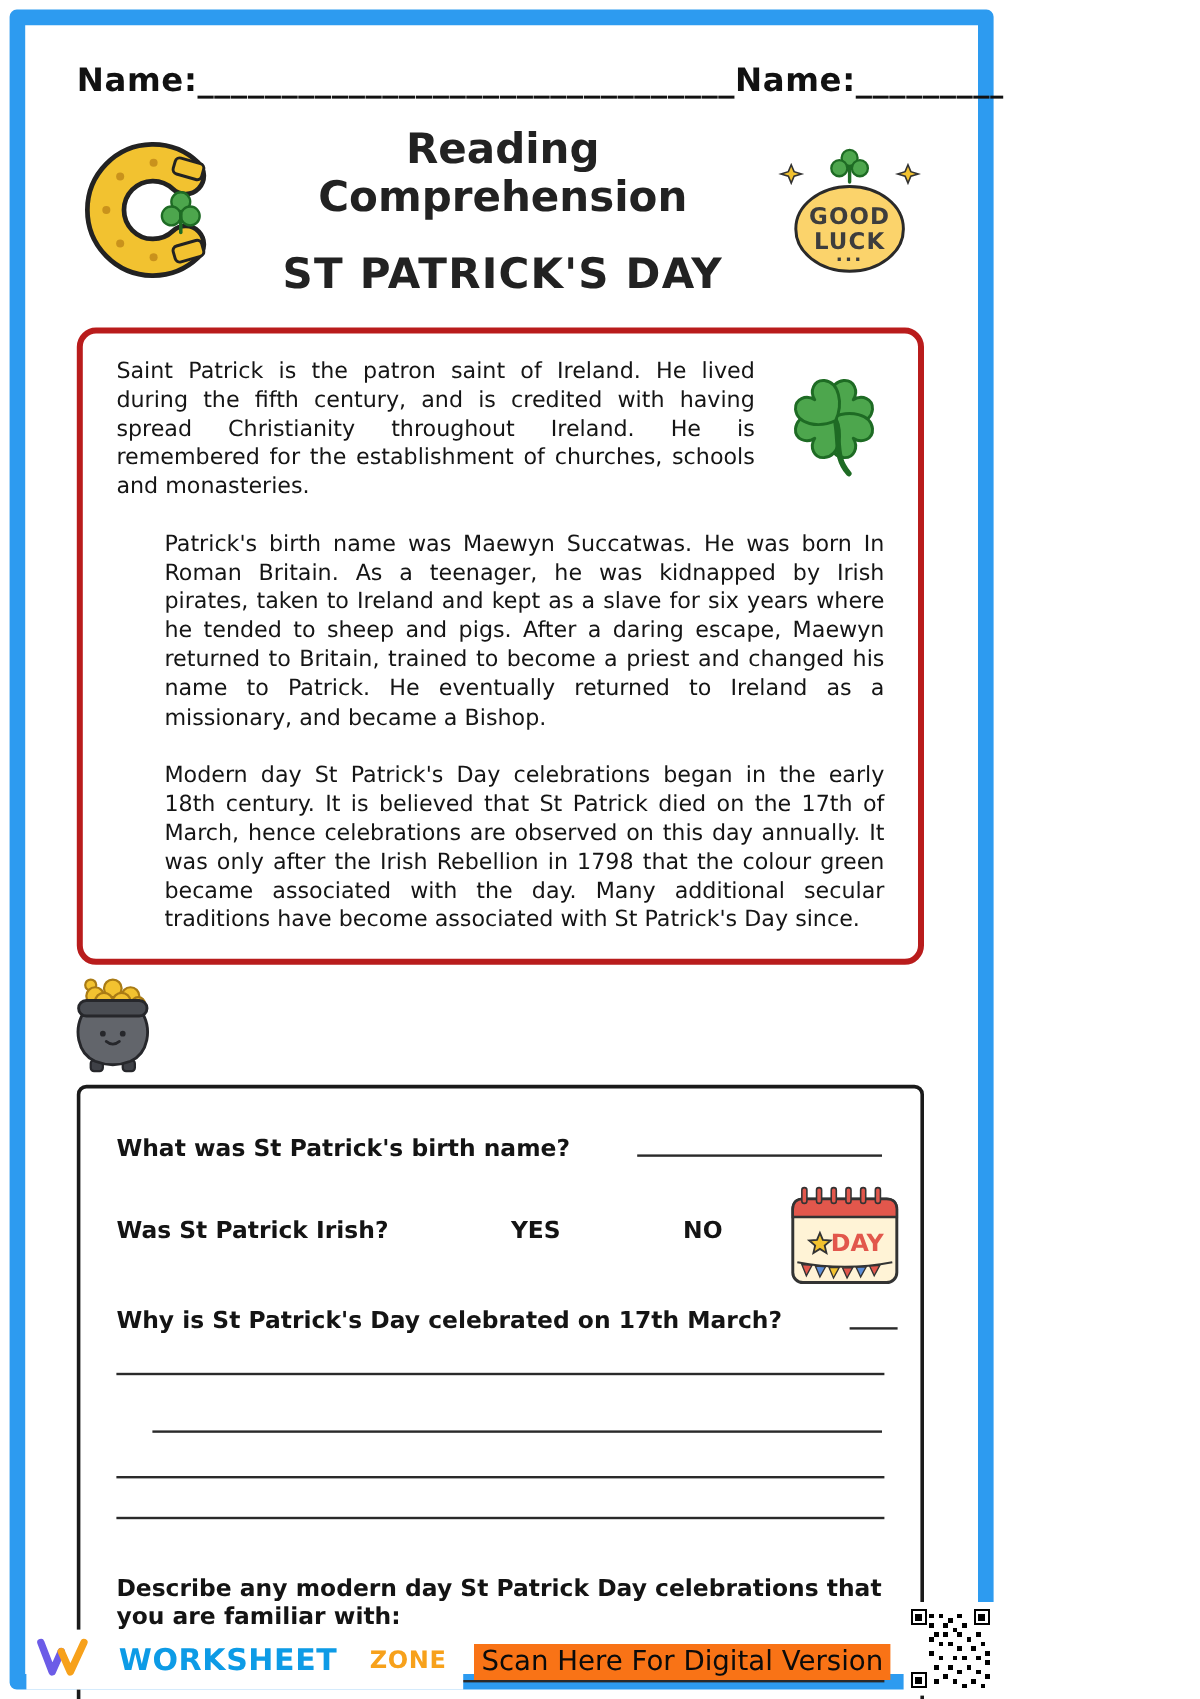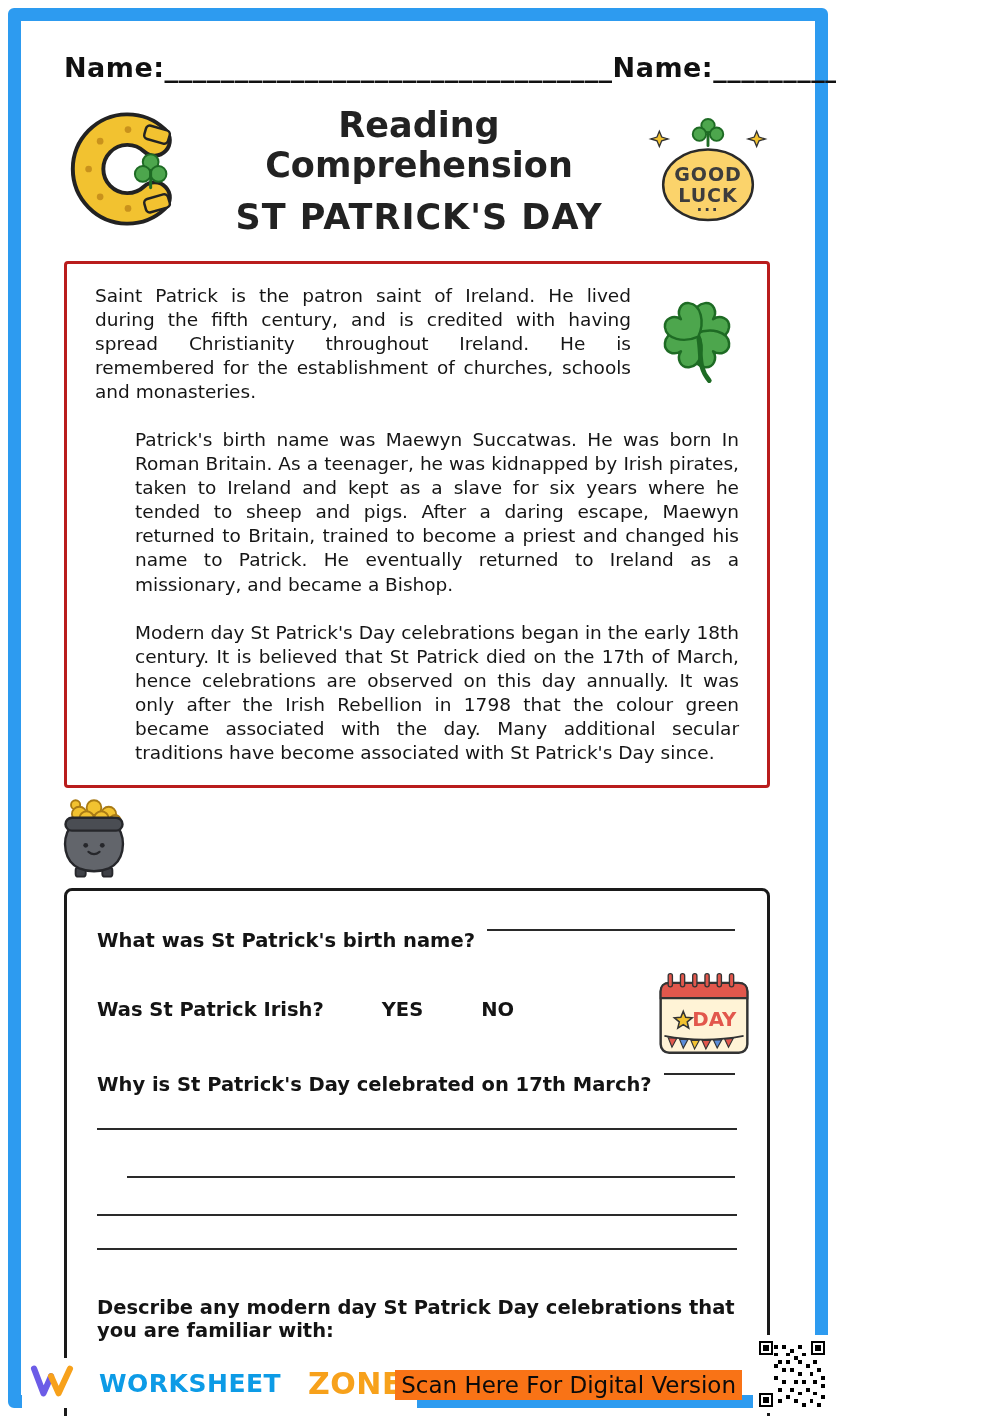--- a/index.html
+++ b/index.html
@@ -10,54 +10,54 @@
   .content { position:absolute; left:64px; top:52px; right:66px; z-index:1; }
 
   
   .name-row { display:flex; align-items:baseline; font-weight:bold; font-size:27px; color:#111; letter-spacing:.5px; white-space:nowrap; }
   .name-row .gap { width:22px; }
 
   
   .header-row { display:flex; align-items:center; justify-content:space-between; margin-top:22px; }
   .title-block { flex:1; text-align:center; color:#222; }
   .title1 { font-size:35px; font-weight:bold; }
-  .title2 { font-size:35px; font-weight:bold; letter-spacing:1px; margin-top:12px; }
-
-  
-  .passage-box { margin-top:24px; border:3px solid #b91c1c; border-radius:4px;
+  .title2 { font-size:35px; font-weight:bold; letter-spacing:1px; margin-top:24px; }
+
+  
+  .passage-box { margin-top:24px; border:5px solid #b91c1c; border-radius:16px;
                  padding:20px 28px 20px; font-size:18.5px; line-height:1.3;
                  color:#151515; text-align:justify; }
   .passage-box p + p { margin-top:24px;margin-left:40px; }
   .clover-float { float:right; width:104px; height:118px; margin:-4px -10px 6px 14px; }
 
   
   .pot-row { height:96px; margin-top:4px; margin-left:-16px; }
 
   
   .questions-box { border:3px solid #1a1a1a; border-radius:8px; position:relative;
                    padding:38px 30px 44px; font-size:19.5px; font-weight:600; color:#141414; }
   .qblock { margin-bottom:46px; }
   .qblock.q2 { margin-bottom:52px; }
   .qblock.q5 { margin-bottom:0; }
-  .qrow { display:flex; align-items:flex-start; }
+  .qrow { display:flex; align-items:flex-end;gap:44px; }
   .qlabel { white-space:nowrap; }
   .qlabel.wrap { white-space:normal; }
   .opt { margin-left:58px; }
   .opt + .opt { }
   .ansline { flex:1; border-bottom:2px solid #2a2a2a; margin:0 2px 4px 12px; min-width:40px; }
   .ansline.gapped { margin-left:30px; }
   .fullline { border-bottom:2px solid #2a2a2a; height:0; margin-top:32px; }
   .fullline.first { margin-top:42px; }
   .calendar-wrap { position:absolute; right:14px; top:80px; width:98px; }
 
   
   .brand { position:absolute; left:22px; bottom:8px; display:flex; align-items:center; gap:25px;
            background:#fff; padding:6px 14px 6px 8px; z-index:5; }
   .brand-word1 { font-size:25px; font-weight:bold; letter-spacing:.5px; }
-  .brand-word2 { font-size:30px; font-weight:bold; letter-spacing:.5px; margin-left:2px; }
+  .brand-word2 { font-size:20px; font-weight:bold; letter-spacing:.5px; margin-left:2px; }
   .scan-text { position:absolute; right:94px; bottom:16px; font-size:23px; color:#0b0b0b;
                background:#f97316; padding:2px 6px; z-index:5; }
   .qr { position:absolute; right:5px; bottom:3px; width:78px; height:78px; background:#fff;
         padding:3px; z-index:6; }
 </style>
 </head>
 <body>
 
 <div class="page">
   <div class="frame"></div>

